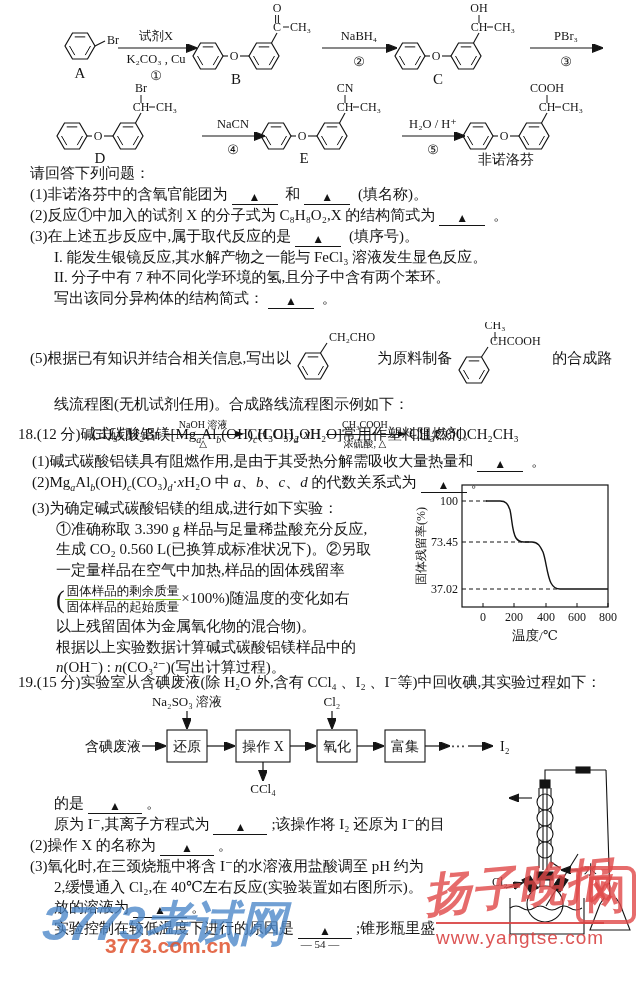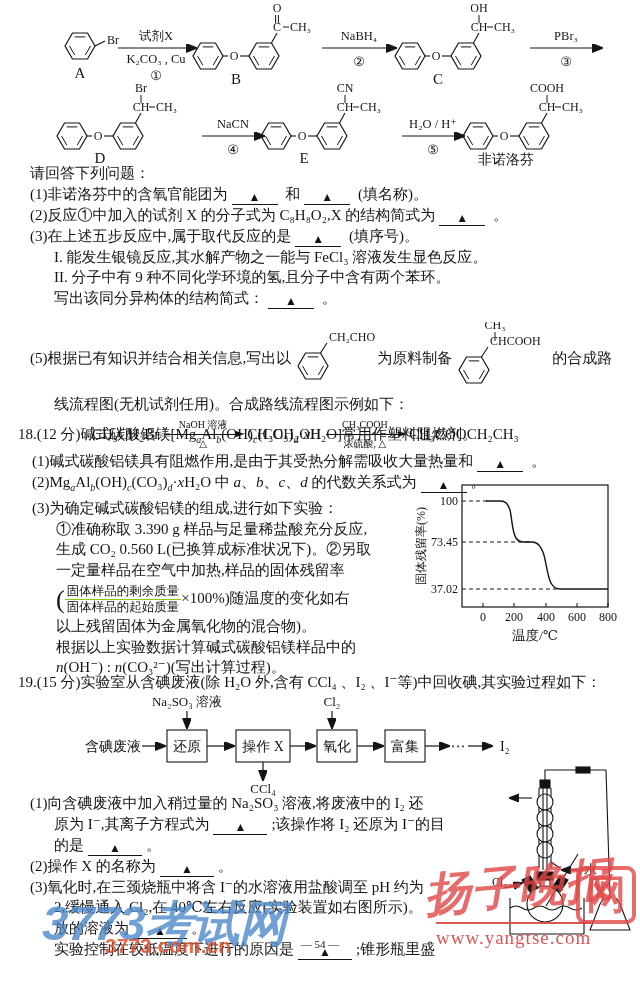--- a/index.html
+++ b/index.html
@@ -25,21 +25,21 @@
   .mrow{display:flex;align-items:center;white-space:nowrap;}
   .wm{pointer-events:none;}
   .wm-blue{font-family:"Liberation Sans","DejaVu Sans",sans-serif;font-weight:bold;font-style:italic;
       color:#4a86c8;opacity:.78;font-size:48px;letter-spacing:-1px;margin-left:32px;}
   .wm-orange{font-family:"Liberation Sans","DejaVu Sans",sans-serif;font-weight:bold;
       color:#e0532f;opacity:.85;font-size:21px;margin-left:29px;}
   .wm-red-script{font-weight:bold;font-style:italic;color:#e04848;opacity:.8;font-size:47px;transform:rotate(-5deg);}
   .wm-red-box{border:4px solid #e04848;border-radius:9px;color:#e04848;opacity:.8;font-size:40px;
       width:52px;height:50px;text-align:center;line-height:50px;font-weight:bold;}
   .wm-red-url{color:#d94343;opacity:.9;font-size:19px;letter-spacing:1px;
-      font-family:Liberation Serif, serif;border-top:2px solid #d94343;padding-top:3px;}
+      font-family:Liberation Sans, sans-serif;border-top:2px solid #d94343;padding-top:3px;}
   .footer{width:640px;text-align:center;font-size:11px;}
 </style>
 </head>
 <body>
 
 <svg class="abs" style="left:0;top:0" width="640" height="88">
   <defs>
     <g id="bz">
       <polygon points="15,0 7.5,13 -7.5,13 -15,0 -7.5,-13 7.5,-13" fill="none" stroke-width="1.2"></polygon>
       <line x1="10.5" y1="0" x2="5.25" y2="9.1" stroke-width="1"></line>
@@ -177,21 +177,21 @@
   </div>
   <div class="ln">
     <span>(2)反应①中加入的试剂 X 的分子式为 C₈H₈O₂,X 的结构简式为</span><span class="bk"><span>▲</span></span>
     <span>。</span>
   </div>
   <div class="ln">
     <span>(3)在上述五步反应中,属于取代反应的是</span><span class="bk"><span>▲</span></span>
     <span>(填序号)。</span>
   </div>
   <div class="ln ind"><span>I. 能发生银镜反应,其水解产物之一能与 FeCl₃ 溶液发生显色反应。</span></div>
-  <div class="ln ind"><span>II. 分子中有 9 种不同化学环境的氢,且分子中含有两个苯环。</span></div>
+  <div class="ln ind"><span>II. 分子中有 7 种不同化学环境的氢,且分子中含有两个苯环。</span></div>
   <div class="ln ind">
     <span>写出该同分异构体的结构简式：</span><span class="bk"><span>▲</span></span>
     <span>。</span>
   </div>
 </div>
 
 <div class="abs" style="left:30px;top:322px;width:610px">
   <div class="mrow">
     <span>(5)根据已有知识并结合相关信息,写出以</span>
     <svg width="86" height="60" style="vertical-align:middle">
@@ -315,26 +315,25 @@
   <line x1="395" y1="58" x2="419" y2="58" stroke-width="1.2" marker-end="url(#ah)"></line>
   <text x="428" y="63" font-size="15" text-anchor="middle">⋯</text>
   <line x1="438" y1="58" x2="462" y2="58" stroke-width="1.2" marker-end="url(#ah)"></line>
   <text x="470" y="63" font-size="14">I₂</text>
 
   <line x1="233" y1="74" x2="233" y2="92" stroke-width="1.2" marker-end="url(#ah)"></line>
   <text x="233" y="105" font-size="13" text-anchor="middle">CCl₄</text>
 </svg>
 
 <div class="abs" style="left:30px;top:793px;width:478px">
-  <div class="ln"><span>(1)向含碘废液中加入稍过量的 Na₂SO₃ 溶液,将废液中的 I₂ 还</span></div>
+  <div class="ln ind">
+    <span>的是</span><span class="bk" style="min-width:54px"><span>▲</span></span><span>。</span>
+  </div>
   <div class="ln ind">
     <span>原为 I⁻,其离子方程式为</span><span class="bk" style="min-width:54px"><span>▲</span></span><span>;该操作将 I₂ 还原为 I⁻的目</span>
-  </div>
-  <div class="ln ind">
-    <span>的是</span><span class="bk" style="min-width:54px"><span>▲</span></span><span>。</span>
   </div>
   <div class="ln">
     <span>(2)操作 X 的名称为</span><span class="bk" style="min-width:54px"><span>▲</span></span><span>。</span>
   </div>
   <div class="ln"><span>(3)氧化时,在三颈烧瓶中将含 I⁻的水溶液用盐酸调至 pH 约为</span></div>
   <div class="ln ind"><span>2,缓慢通入 Cl₂,在 40℃左右反应(实验装置如右图所示)。</span></div>
   <div class="ln ind">
     <span>放的溶液为</span><span class="bk" style="min-width:54px"><span>▲</span></span><span>。</span>
   </div>
   <div class="ln ind">

